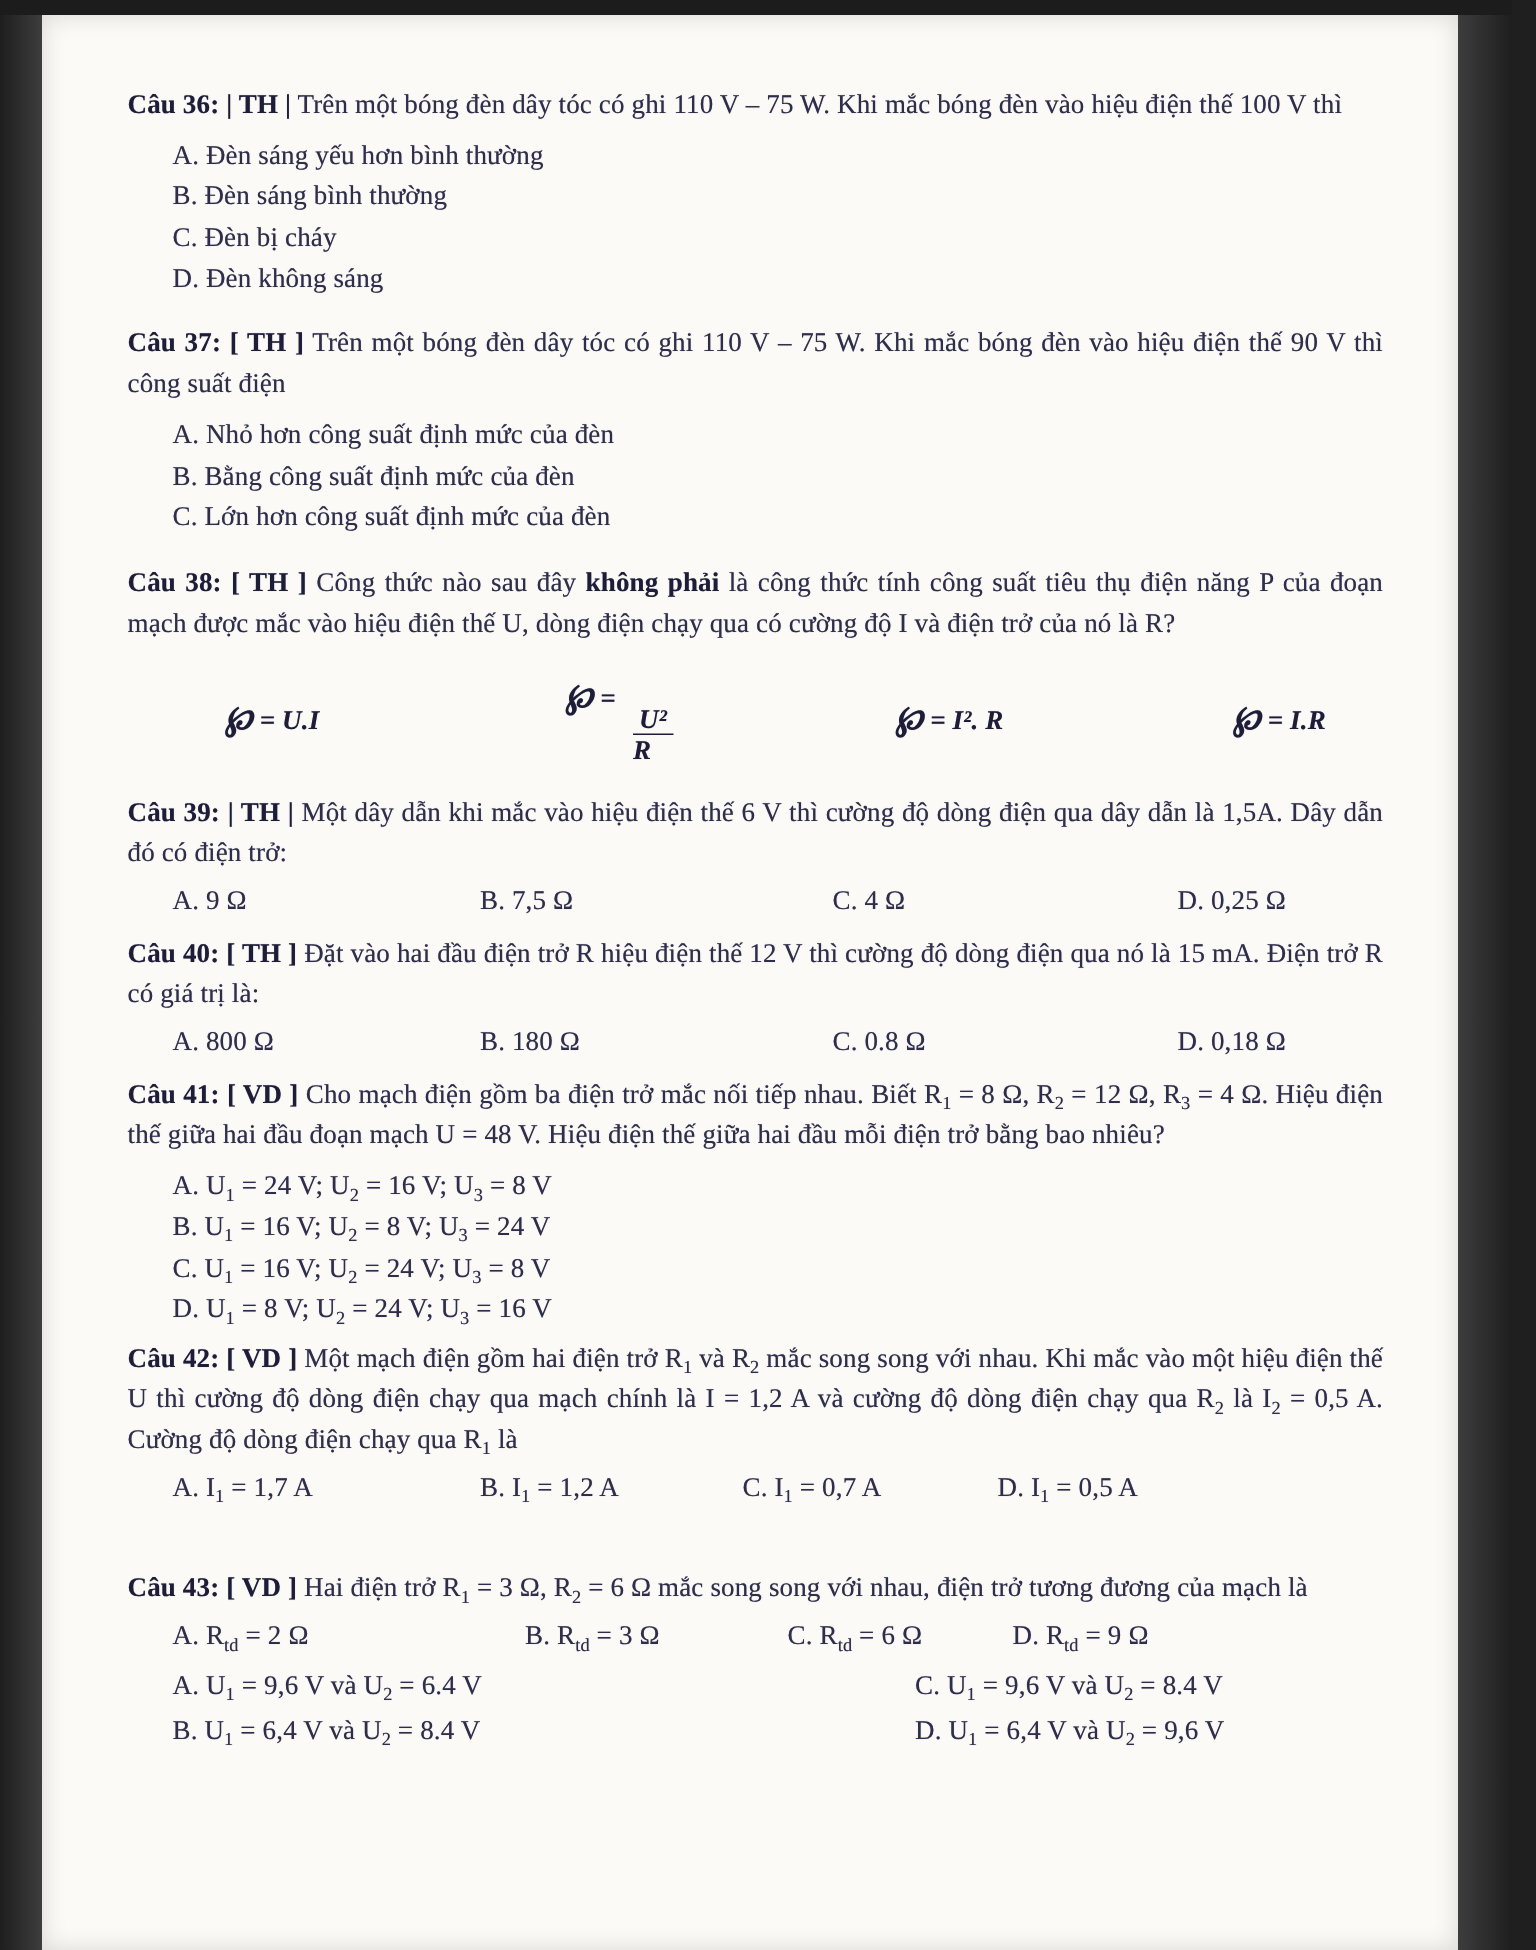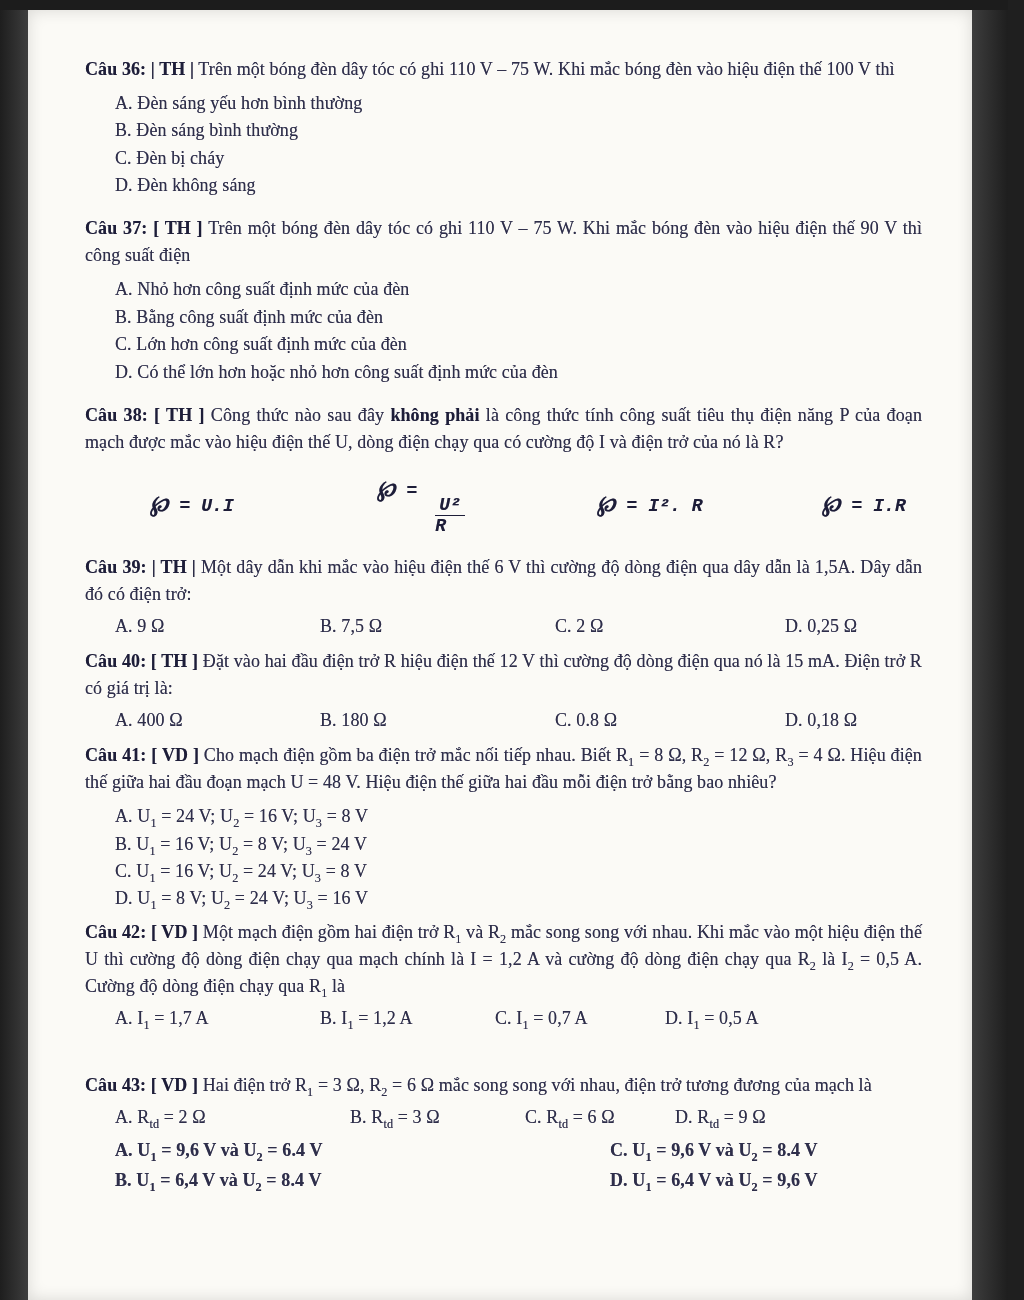--- a/index.html
+++ b/index.html
@@ -31,24 +31,24 @@
   .mt16{margin-top:16px;} .mt18{margin-top:18px;} .mt40{margin-top:40px;}
   .q-head{margin:0;text-align:justify;}
   .q-label,.q-tag{font-weight:700;color:var(--ink-bold,#1d1d38);}
   .q-bold{font-weight:700;color:var(--ink-bold,#1d1d38);}
   ul.opts{list-style:none;margin:7px 0 0 0;padding:0 0 0 30px;}
   ul.opts li{line-height:1.52;}
   .opts-row{display:grid;margin-top:5px;padding-left:30px;}
   .row-a{grid-template-columns:205px 235px 230px 1fr;}
   .row-b{grid-template-columns:205px 175px 170px 1fr;}
   .row-c{grid-template-columns:235px 175px 150px 1fr;}
-  .grid-2col{display:grid;grid-template-columns:495px 1fr;margin-top:5px;padding-left:30px;row-gap:3px;font-weight:bold;}
+  .grid-2col{display:grid;grid-template-columns:495px 1fr;margin-top:5px;padding-left:30px;row-gap:3px;}
   .formula-row{
     display:grid;grid-template-columns:227px 220px 225px 1fr;
-    padding-left:65px;margin-top:18px;margin-bottom:6px;align-items:center;min-height:52px;font-family:Liberation Mono, monospace;
+    padding-left:65px;margin-top:18px;margin-bottom:6px;align-items:center;min-height:52px;
   }
   .formula{font-style:italic;font-weight:700;font-size:18px;color:var(--ink-bold,#1d1d38);}
   .f-sym{font-size:22px;}
   .frac{display:inline-flex;flex-direction:column;vertical-align:-14px;margin-left:7px;}
   .frac-num{border-bottom:1.6px solid var(--ink-bold,#1d1d38);padding:0 4px;line-height:1.12;}
   .frac-den{line-height:1.12;}
   sub{font-size:.68em;line-height:0;}
 </style>
 </head>
 <body>
@@ -78,21 +78,20 @@
       <section class="q mt16">
         <p class="q-head">
           <strong class="q-label">Câu 37:</strong>
           <strong class="q-tag">[ TH ]</strong>
           <span>Trên một bóng đèn dây tóc có ghi 110 V – 75 W. Khi mắc bóng đèn vào hiệu điện thế 90 V thì công suất điện</span>
         </p>
         <ul class="opts">
           <li>A. Nhỏ hơn công suất định mức của đèn</li>
           <li>B. Bằng công suất định mức của đèn</li>
           <li>C. Lớn hơn công suất định mức của đèn</li>
-          <li>D. Có thể lớn hơn hoặc nhỏ hơn công suất định mức của đèn</li>
         </ul>
       </section>
 
       <section class="q mt16">
         <p class="q-head">
           <strong class="q-label">Câu 38:</strong>
           <strong class="q-tag">[ TH ]</strong>
           <span>Công thức nào sau đây</span>
           <strong class="q-bold">không phải</strong>
           <span>là công thức tính công suất tiêu thụ điện năng P của đoạn mạch được mắc vào hiệu điện thế U, dòng điện chạy qua có cường độ I và điện trở của nó là R?</span>
@@ -123,33 +122,33 @@
 
       <section class="q mt18">
         <p class="q-head">
           <strong class="q-label">Câu 39:</strong>
           <strong class="q-tag">| TH |</strong>
           <span>Một dây dẫn khi mắc vào hiệu điện thế 6 V thì cường độ dòng điện qua dây dẫn là 1,5A. Dây dẫn đó có điện trở:</span>
         </p>
         <div class="opts-row row-a">
           <span>A. 9 Ω</span>
           <span>B. 7,5 Ω</span>
-          <span>C. 2 Ω</span>
+          <span>C. 4 Ω</span>
           <span>D. 0,25 Ω</span>
         </div>
       </section>
 
       <section class="q mt8">
         <p class="q-head">
           <strong class="q-label">Câu 40:</strong>
           <strong class="q-tag">[ TH ]</strong>
           <span>Đặt vào hai đầu điện trở R hiệu điện thế 12 V thì cường độ dòng điện qua nó là 15 mA. Điện trở R có giá trị là:</span>
         </p>
         <div class="opts-row row-a">
-          <span>A. 400 Ω</span>
+          <span>A. 800 Ω</span>
           <span>B. 180 Ω</span>
           <span>C. 0.8 Ω</span>
           <span>D. 0,18 Ω</span>
         </div>
       </section>
 
       <section class="q mt8">
         <p class="q-head">
           <strong class="q-label">Câu 41:</strong>
           <strong class="q-tag">[ VD ]</strong>

